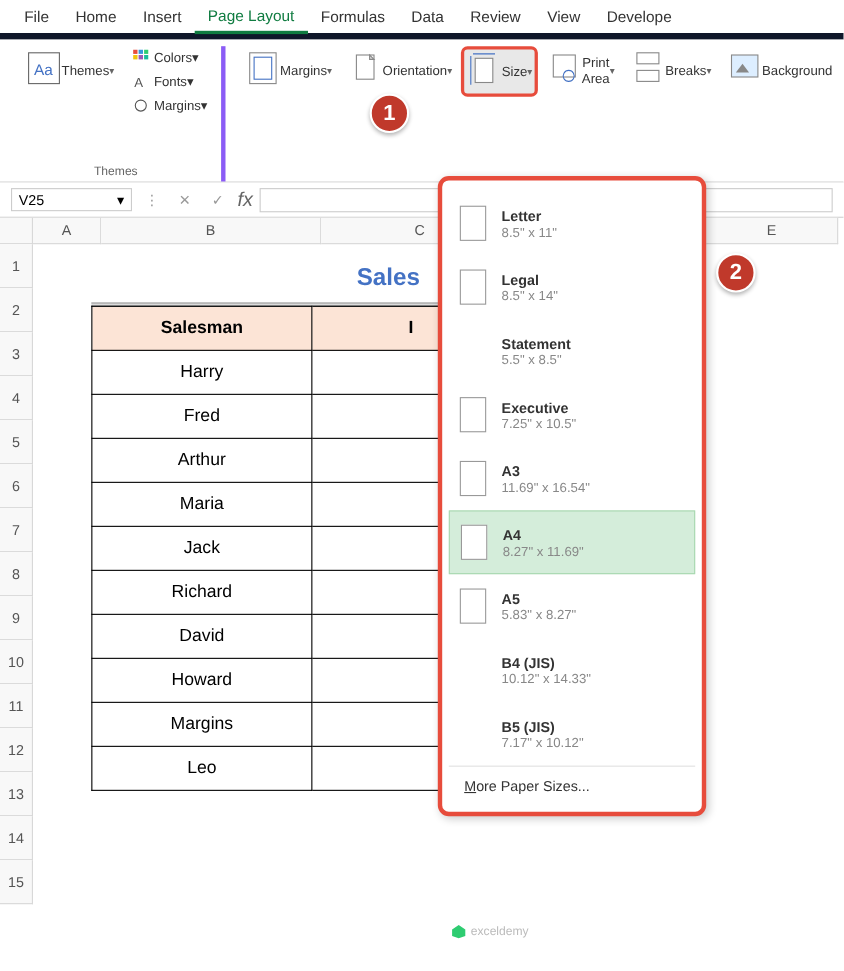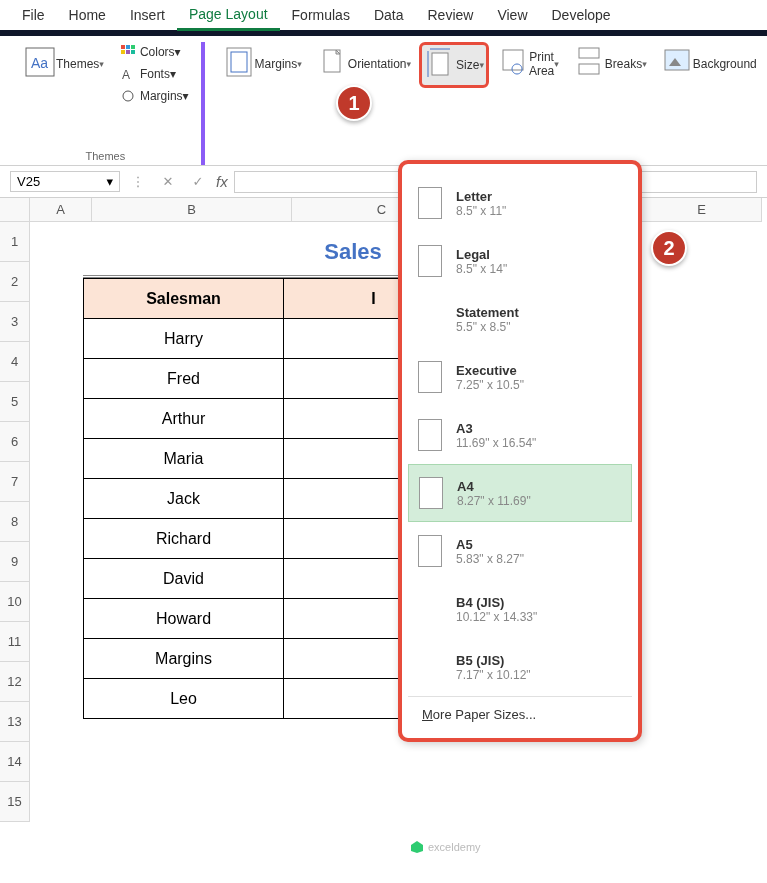--- a/index.html
+++ b/index.html
@@ -21,21 +21,21 @@
 .ribbon-small-btn { display: flex; align-items: center; padding: 2px 4px; font-size: 12px; color: #333; cursor: pointer; white-space: nowrap; }
 .ribbon-small-btn .icon-sm { width: 16px; height: 16px; margin-right: 4px; display: inline-flex; align-items: center; justify-content: center; }
 .ribbon-col { display: flex; flex-direction: column; gap: 2px; margin-left: 4px; }
 
 .size-highlight { border: 3px solid #e74c3c; border-radius: 6px; padding: 2px; background: #e8e8e8; }
 
 
 .formula-bar { display: flex; align-items: center; padding: 4px 10px; height: 32px; border-bottom: 1px solid #d0d0d0; background: #fff; gap: 6px; }
 .name-box { width: 110px; border: 1px solid #ccc; padding: 2px 6px; font-size: 13px; display: flex; align-items: center; justify-content: space-between; }
 .fb-btn { width: 24px; height: 24px; display: flex; align-items: center; justify-content: center; color: #999; cursor: pointer; font-size: 13px; }
-.fx-label { font-style: italic; color: #666; font-size: 15px; }
+.fx-label { font-style: italic; color: #666; font-size: 18px; }
 
 
 .sheet { display: flex; }
 .row-headers { width: 30px; }
 .row-hdr { height: 40px; border-bottom: 1px solid #d8d8d8; border-right: 1px solid #d8d8d8; display: flex; align-items: center; justify-content: center; font-size: 13px; color: #555; background: #f8f8f8; }
 .row-hdr.first { height: 24px; }
 .col-headers { display: flex; }
 .col-hdr { border-right: 1px solid #d8d8d8; border-bottom: 1px solid #d8d8d8; display: flex; align-items: center; justify-content: center; font-size: 13px; color: #555; background: #f8f8f8; height: 24px; }
 .grid-body { position: relative; }
 

